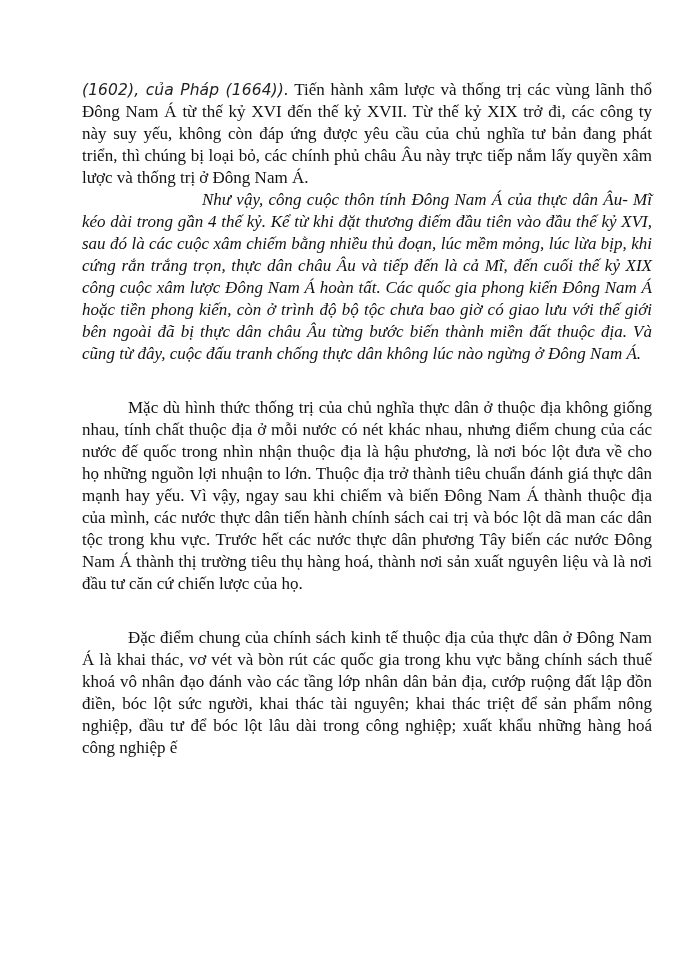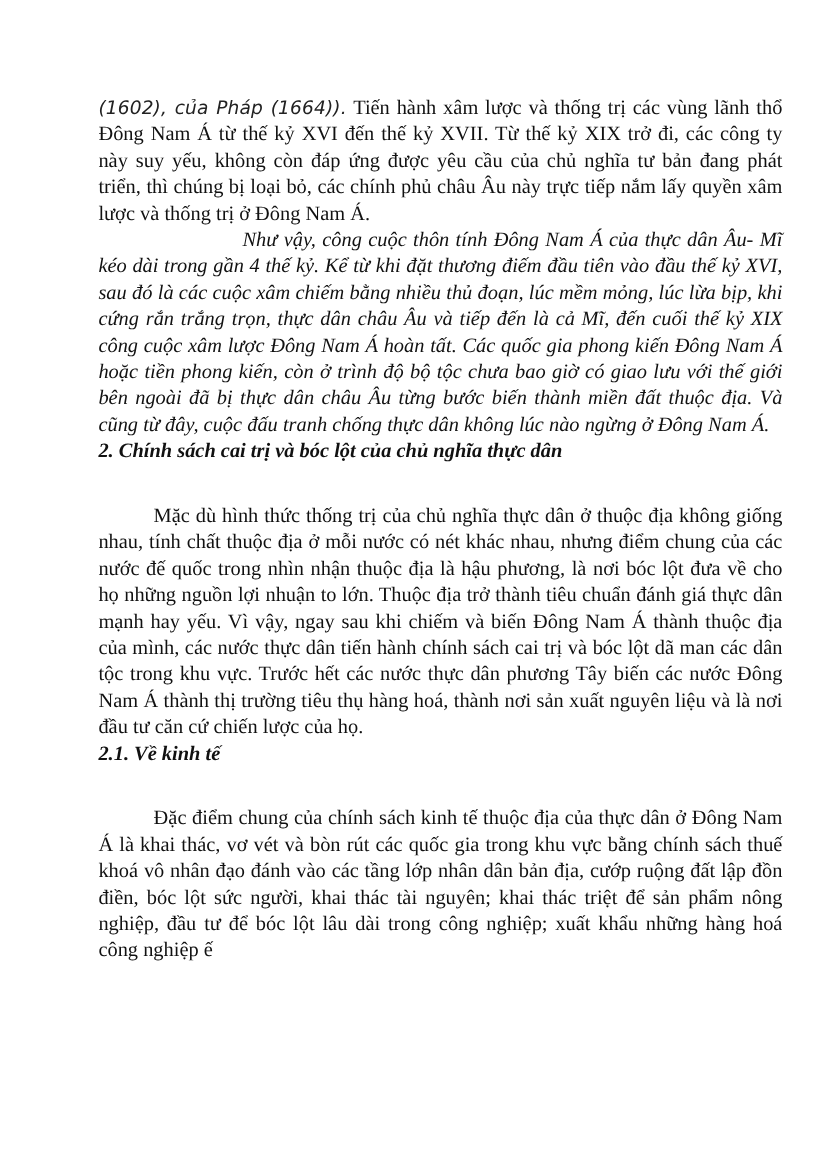--- a/index.html
+++ b/index.html
@@ -51,20 +51,18 @@
     }
   </style>
 </head>
 <body>
 
 <div class="page">
   <p class="para"><span class="lead-italic">(1602), của Pháp (1664)).</span><span> Tiến hành xâm lược và thống trị các vùng lãnh thổ Đông Nam Á từ thế kỷ XVI đến thế kỷ XVII. Từ thế kỷ XIX trở đi, các công ty này suy yếu, không còn đáp ứng được yêu cầu của chủ nghĩa tư bản đang phát triển, thì chúng bị loại bỏ, các chính phủ châu Âu này trực tiếp nắm lấy quyền xâm lược và thống trị ở Đông Nam Á.</span></p>
 
   <p class="para indent-wide">Như vậy, công cuộc thôn tính Đông Nam Á của thực dân Âu- Mĩ kéo dài trong gần 4 thế kỷ. Kể từ khi đặt thương điếm đầu tiên vào đầu thế kỷ XVI, sau đó là các cuộc xâm chiếm bằng nhiều thủ đoạn, lúc mềm mỏng, lúc lừa bịp, khi cứng rắn trắng trọn, thực dân châu Âu và tiếp đến là cả Mĩ, đến cuối thế kỷ XIX công cuộc xâm lược Đông Nam Á hoàn tất. Các quốc gia phong kiến Đông Nam Á hoặc tiền phong kiến, còn ở trình độ bộ tộc chưa bao giờ có giao lưu với thế giới bên ngoài đã bị thực dân châu Âu từng bước biến thành miền đất thuộc địa. Và cũng từ đây, cuộc đấu tranh chống thực dân không lúc nào ngừng ở Đông Nam Á.</p>
 
-  <h2 class="heading">2. Chính sách cai trị và bóc lột của chủ nghĩa thực dân</h2>
 
   <p class="para indent">Mặc dù hình thức thống trị của chủ nghĩa thực dân ở thuộc địa không giống nhau, tính chất thuộc địa ở mỗi nước có nét khác nhau, nhưng điểm chung của các nước đế quốc trong nhìn nhận thuộc địa là hậu phương, là nơi bóc lột đưa về cho họ những nguồn lợi nhuận to lớn. Thuộc địa trở thành tiêu chuẩn đánh giá thực dân mạnh hay yếu. Vì vậy, ngay sau khi chiếm và biến Đông Nam Á thành thuộc địa của mình, các nước thực dân tiến hành chính sách cai trị và bóc lột dã man các dân tộc trong khu vực. Trước hết các nước thực dân phương Tây biến các nước Đông Nam Á thành thị trường tiêu thụ hàng hoá, thành nơi sản xuất nguyên liệu và là nơi đầu tư căn cứ chiến lược của họ.</p>
 
-  <h3 class="heading">2.1. Về kinh tế</h3>
 
   <p class="para indent">Đặc điểm chung của chính sách kinh tế thuộc địa của thực dân ở Đông Nam Á là khai thác, vơ vét và bòn rút các quốc gia trong khu vực bằng chính sách thuế khoá vô nhân đạo đánh vào các tầng lớp nhân dân bản địa, cướp ruộng đất lập đồn điền, bóc lột sức người, khai thác tài nguyên; khai thác triệt để sản phẩm nông nghiệp, đầu tư để bóc lột lâu dài trong công nghiệp; xuất khẩu những hàng hoá công nghiệp ế</p>
 </div>
 
 </body></html>

